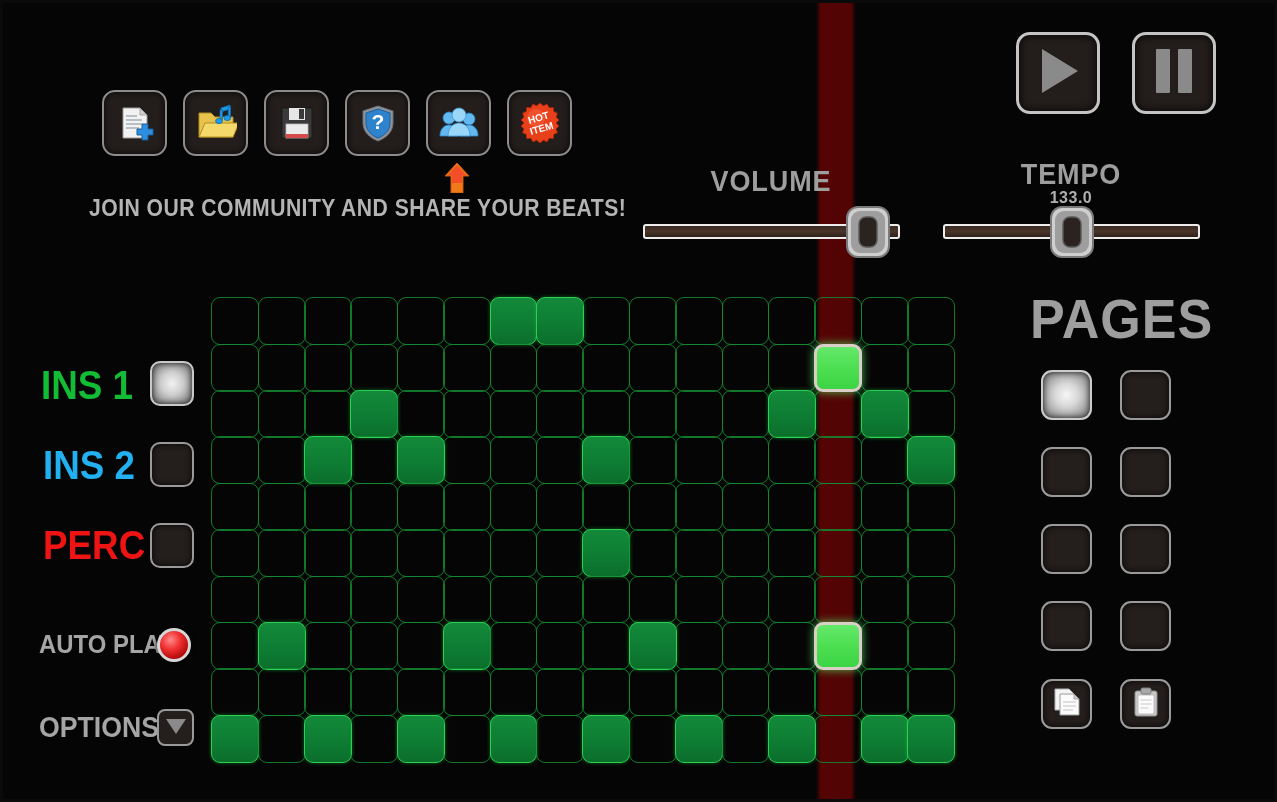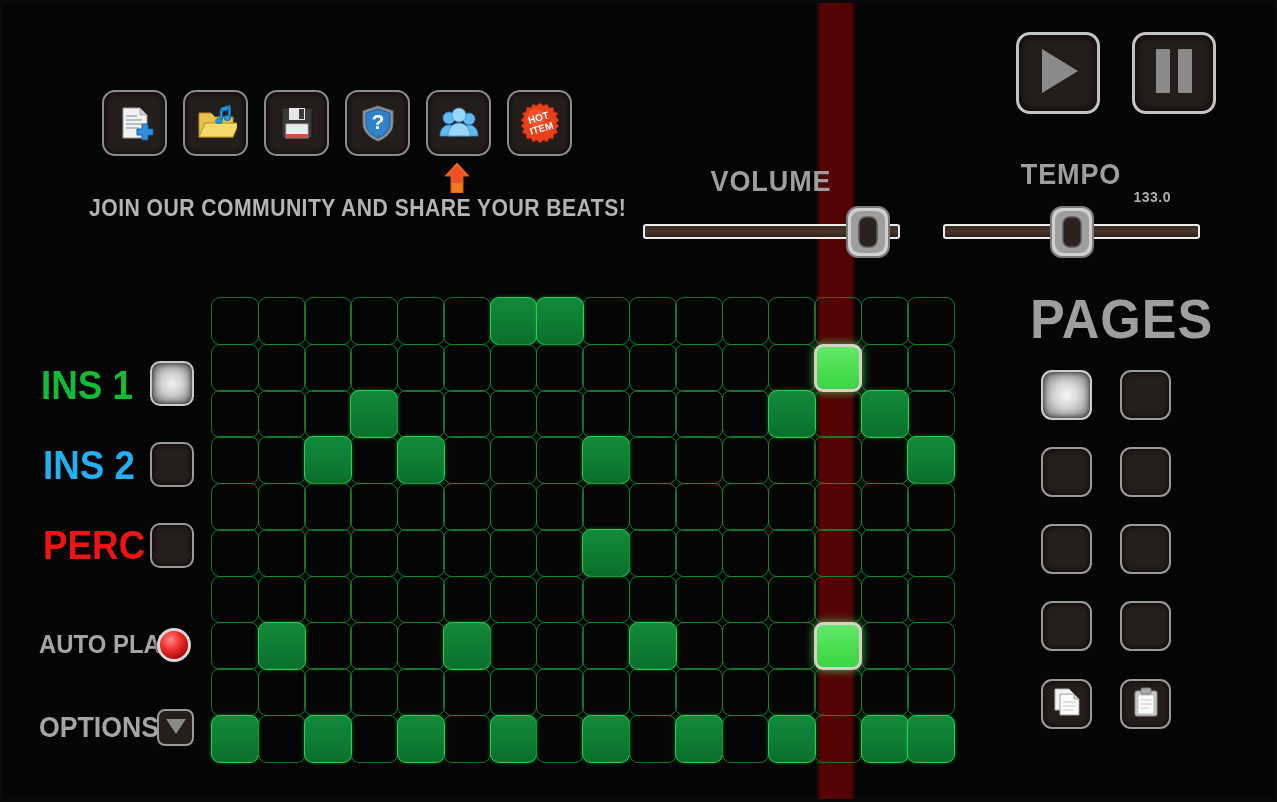--- a/index.html
+++ b/index.html
@@ -61,22 +61,22 @@
   .slider-label {
     position: absolute; color: #9e9e9e; font-weight: bold;
     font-size: 30px; letter-spacing: 1px; z-index: 5;
     transform: scaleX(0.9); text-align: center;
     font-family: "Liberation Sans", sans-serif;
   }
   #vol-label { left: 668px; top: 161px; width: 200px; }
   #tempo-label { left: 968px; top: 154px; width: 200px; }
   #tempo-value {
     position: absolute; left: 968px; top: 186px; width: 200px;
-    color: #b0b0b0; font-weight: bold; font-size: 14px;
-    text-align: right; z-index: 5; letter-spacing: 0.5px;
+    color: #b0b0b0; font-weight: bold; font-size: 16px;
+    text-align: center; z-index: 5; letter-spacing: 0.5px;
     font-family: "Liberation Sans", sans-serif;
   }
   .track {
     position: absolute; height: 15px; border-radius: 3px;
     background: linear-gradient(to bottom, #3a2a22 0%, #4a3528 50%, #2e211a 100%);
     border: 2px solid #ededed;
     z-index: 4;
   }
   #vol-track { left: 640px; top: 221px; width: 257px; }
   #tempo-track { left: 940px; top: 221px; width: 257px; }

